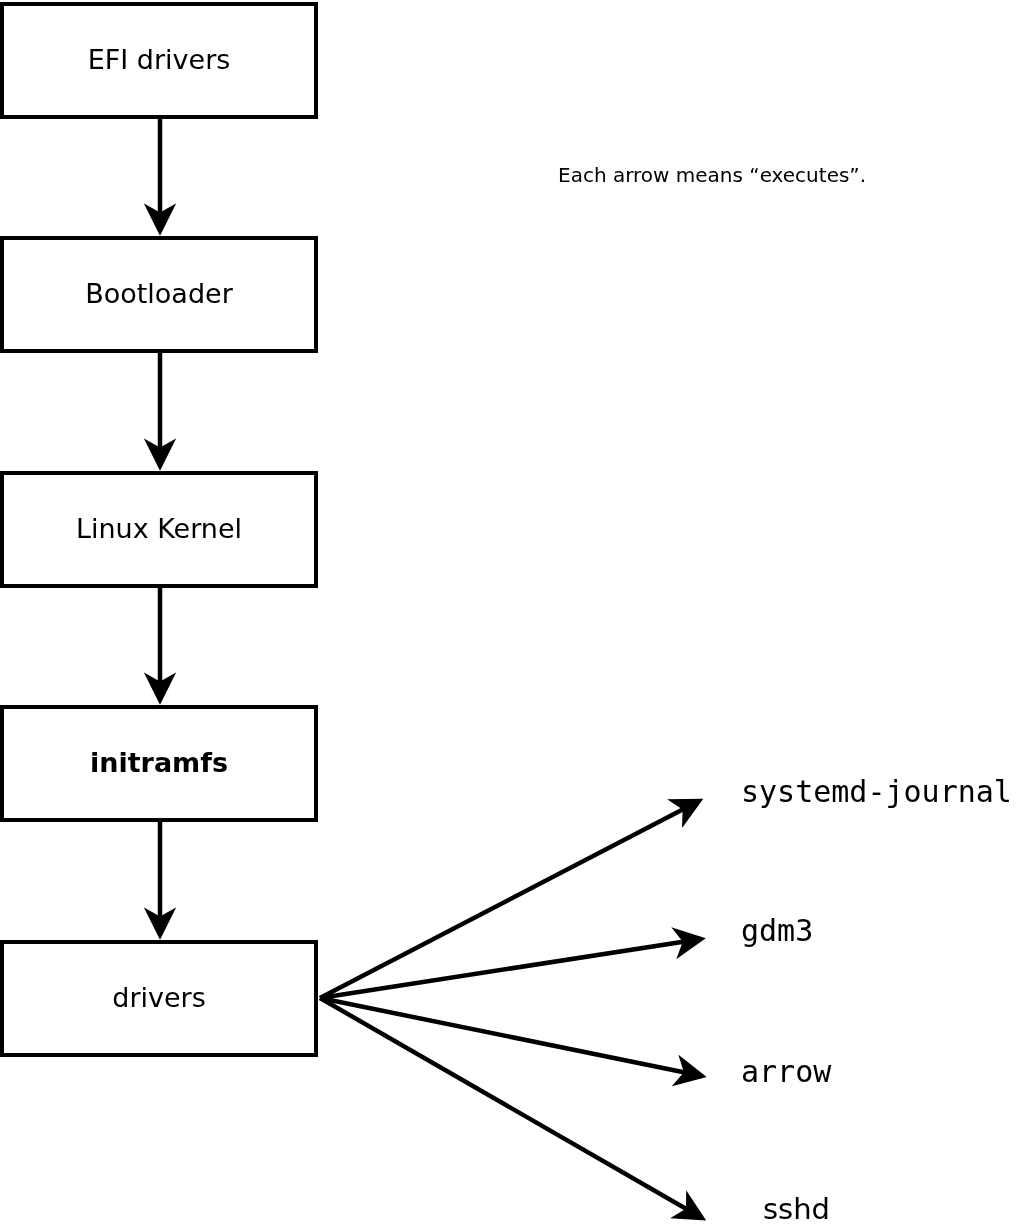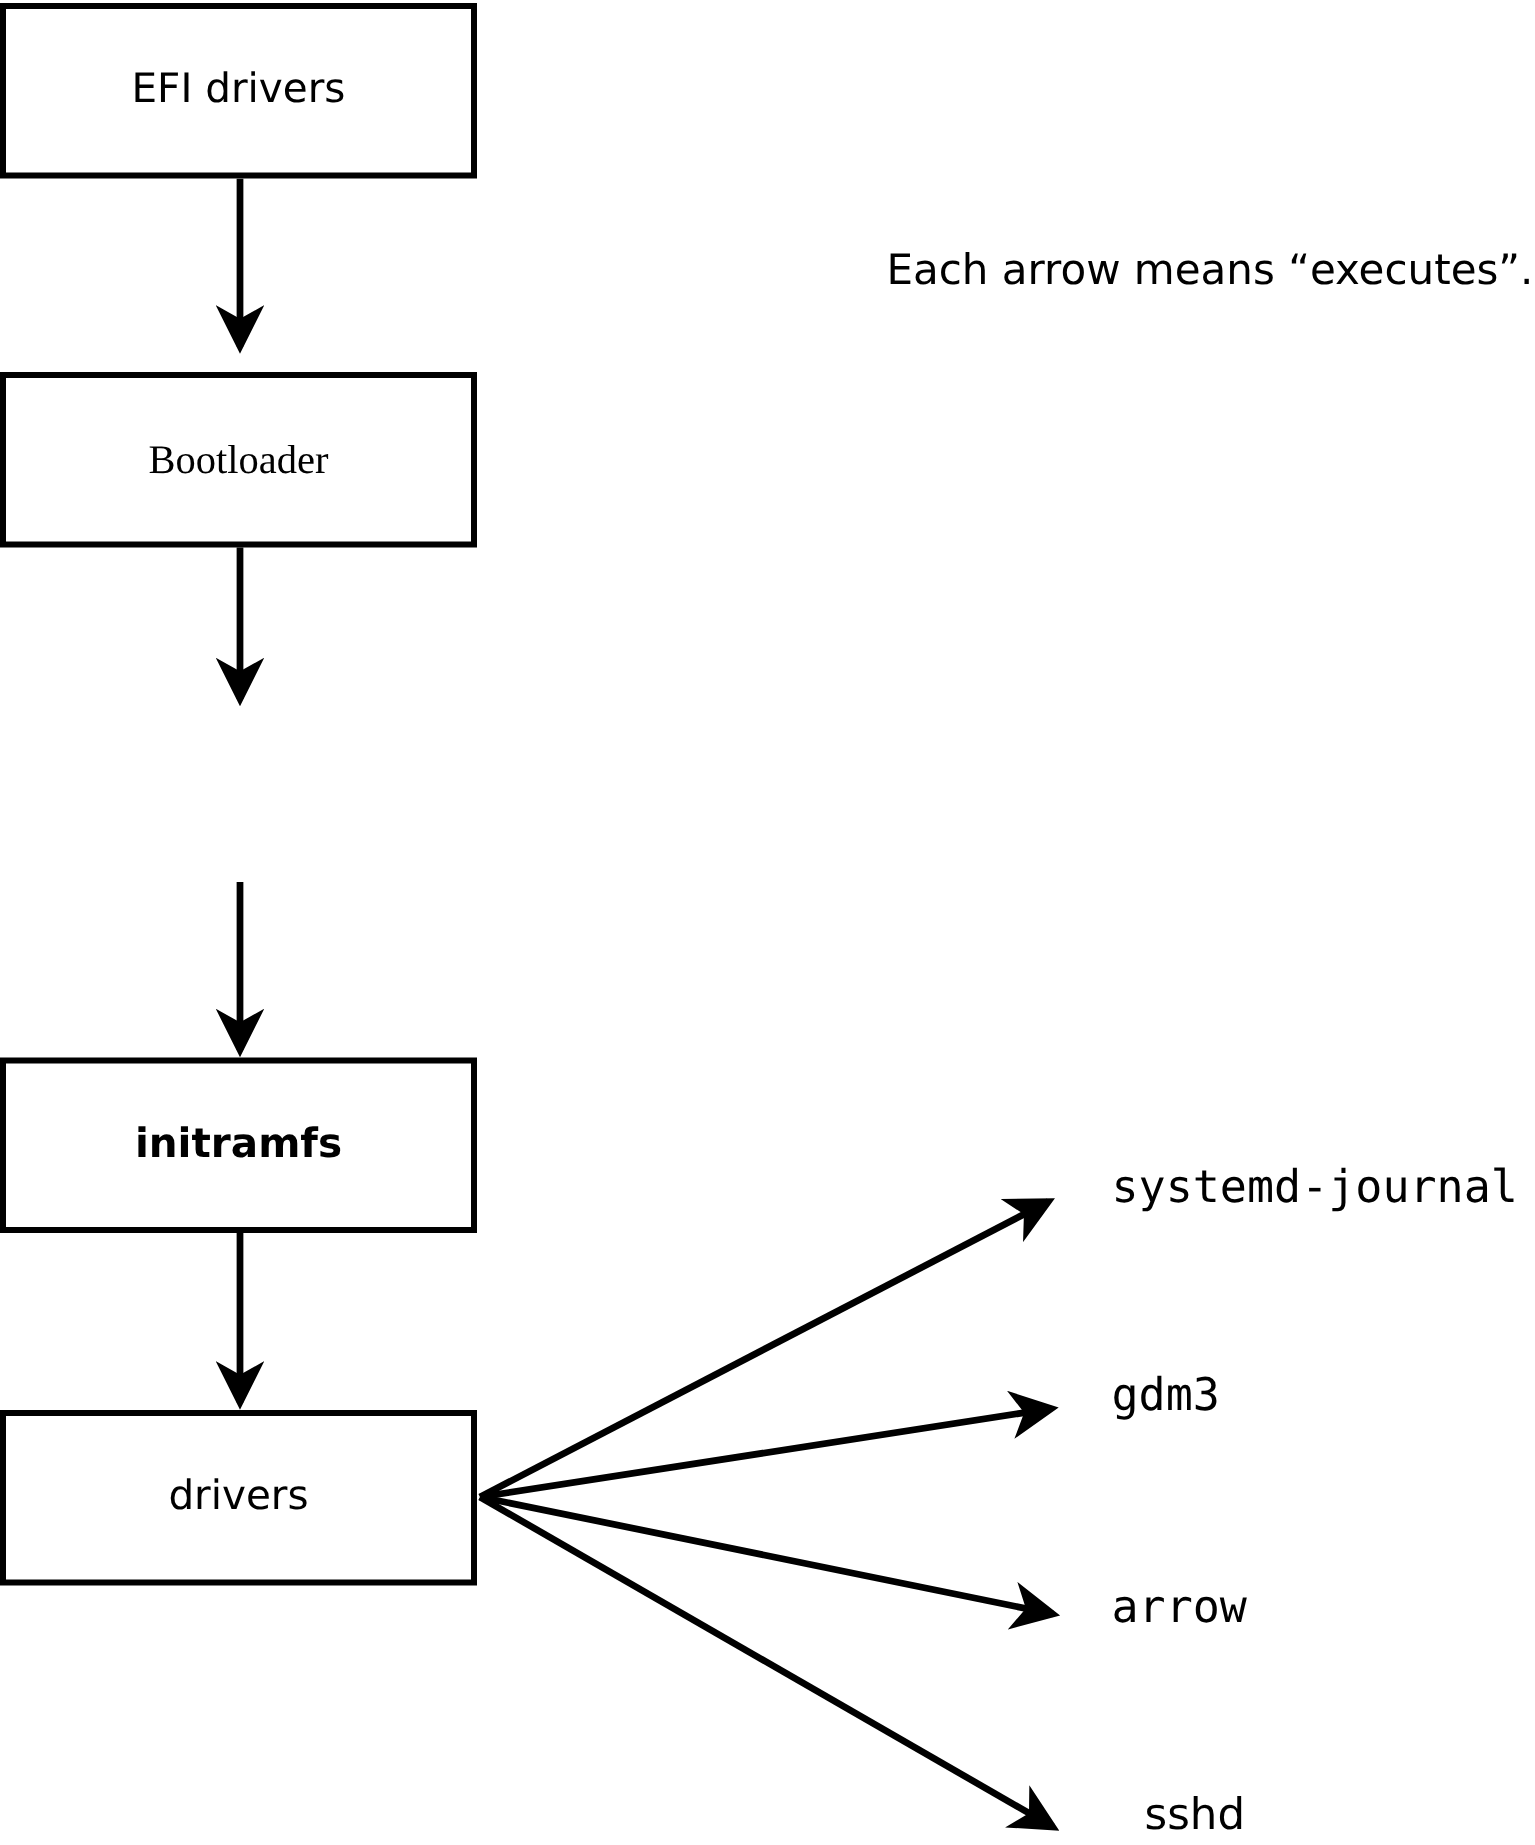--- a/index.html
+++ b/index.html
@@ -35,23 +35,22 @@
     align-items: center;
     justify-content: center;
     font-size: 27px;
     line-height: 1.2;
     z-index: 2;
   }
   .note-text {
     position: absolute;
     left: 558px;
     top: 163px;
-    font-size: 28px;
+    font-size: 20px;
     white-space: nowrap;
-    margin-left: 33px;
   }
   .proc-label {
     position: absolute;
     white-space: nowrap;
   }
   .proc-mono {
     font-family: "DejaVu Sans Mono", monospace;
     font-size: 30px;
     line-height: 36px;
     margin-left: 18px;
@@ -85,22 +84,25 @@
     <line class="arrow-line" x1="160" y1="822" x2="160" y2="935" marker-end="url(#ah)"></line>
     <line class="arrow-line" x1="320" y1="998" x2="699" y2="801" marker-end="url(#ah)"></line>
     <line class="arrow-line" x1="320" y1="998" x2="701" y2="939" marker-end="url(#ah)"></line>
     <line class="arrow-line" x1="320" y1="998" x2="702" y2="1076" marker-end="url(#ah)"></line>
     <line class="arrow-line" x1="320" y1="998" x2="702" y2="1218" marker-end="url(#ah)"></line>
   </svg>
 
   <div class="node-box" style="top: 2px;">
     <span>EFI drivers</span>
   </div>
-  <div class="node-box" style="top: 248px; font-family: Liberation Serif, serif;">
+  <div class="node-box" style="top: 236px;">
     <span>Bootloader</span>
+  </div>
+  <div class="node-box" style="top: 471px;">
+    <span>Linux Kernel</span>
   </div>
   <div class="node-box" style="top: 705px; font-weight: bold;">
     <span>initramfs</span>
   </div>
   <div class="node-box" style="top: 940px;">
     <span>drivers</span>
   </div>
 
   <div class="note-text">Each arrow means “executes”.</div>
 

